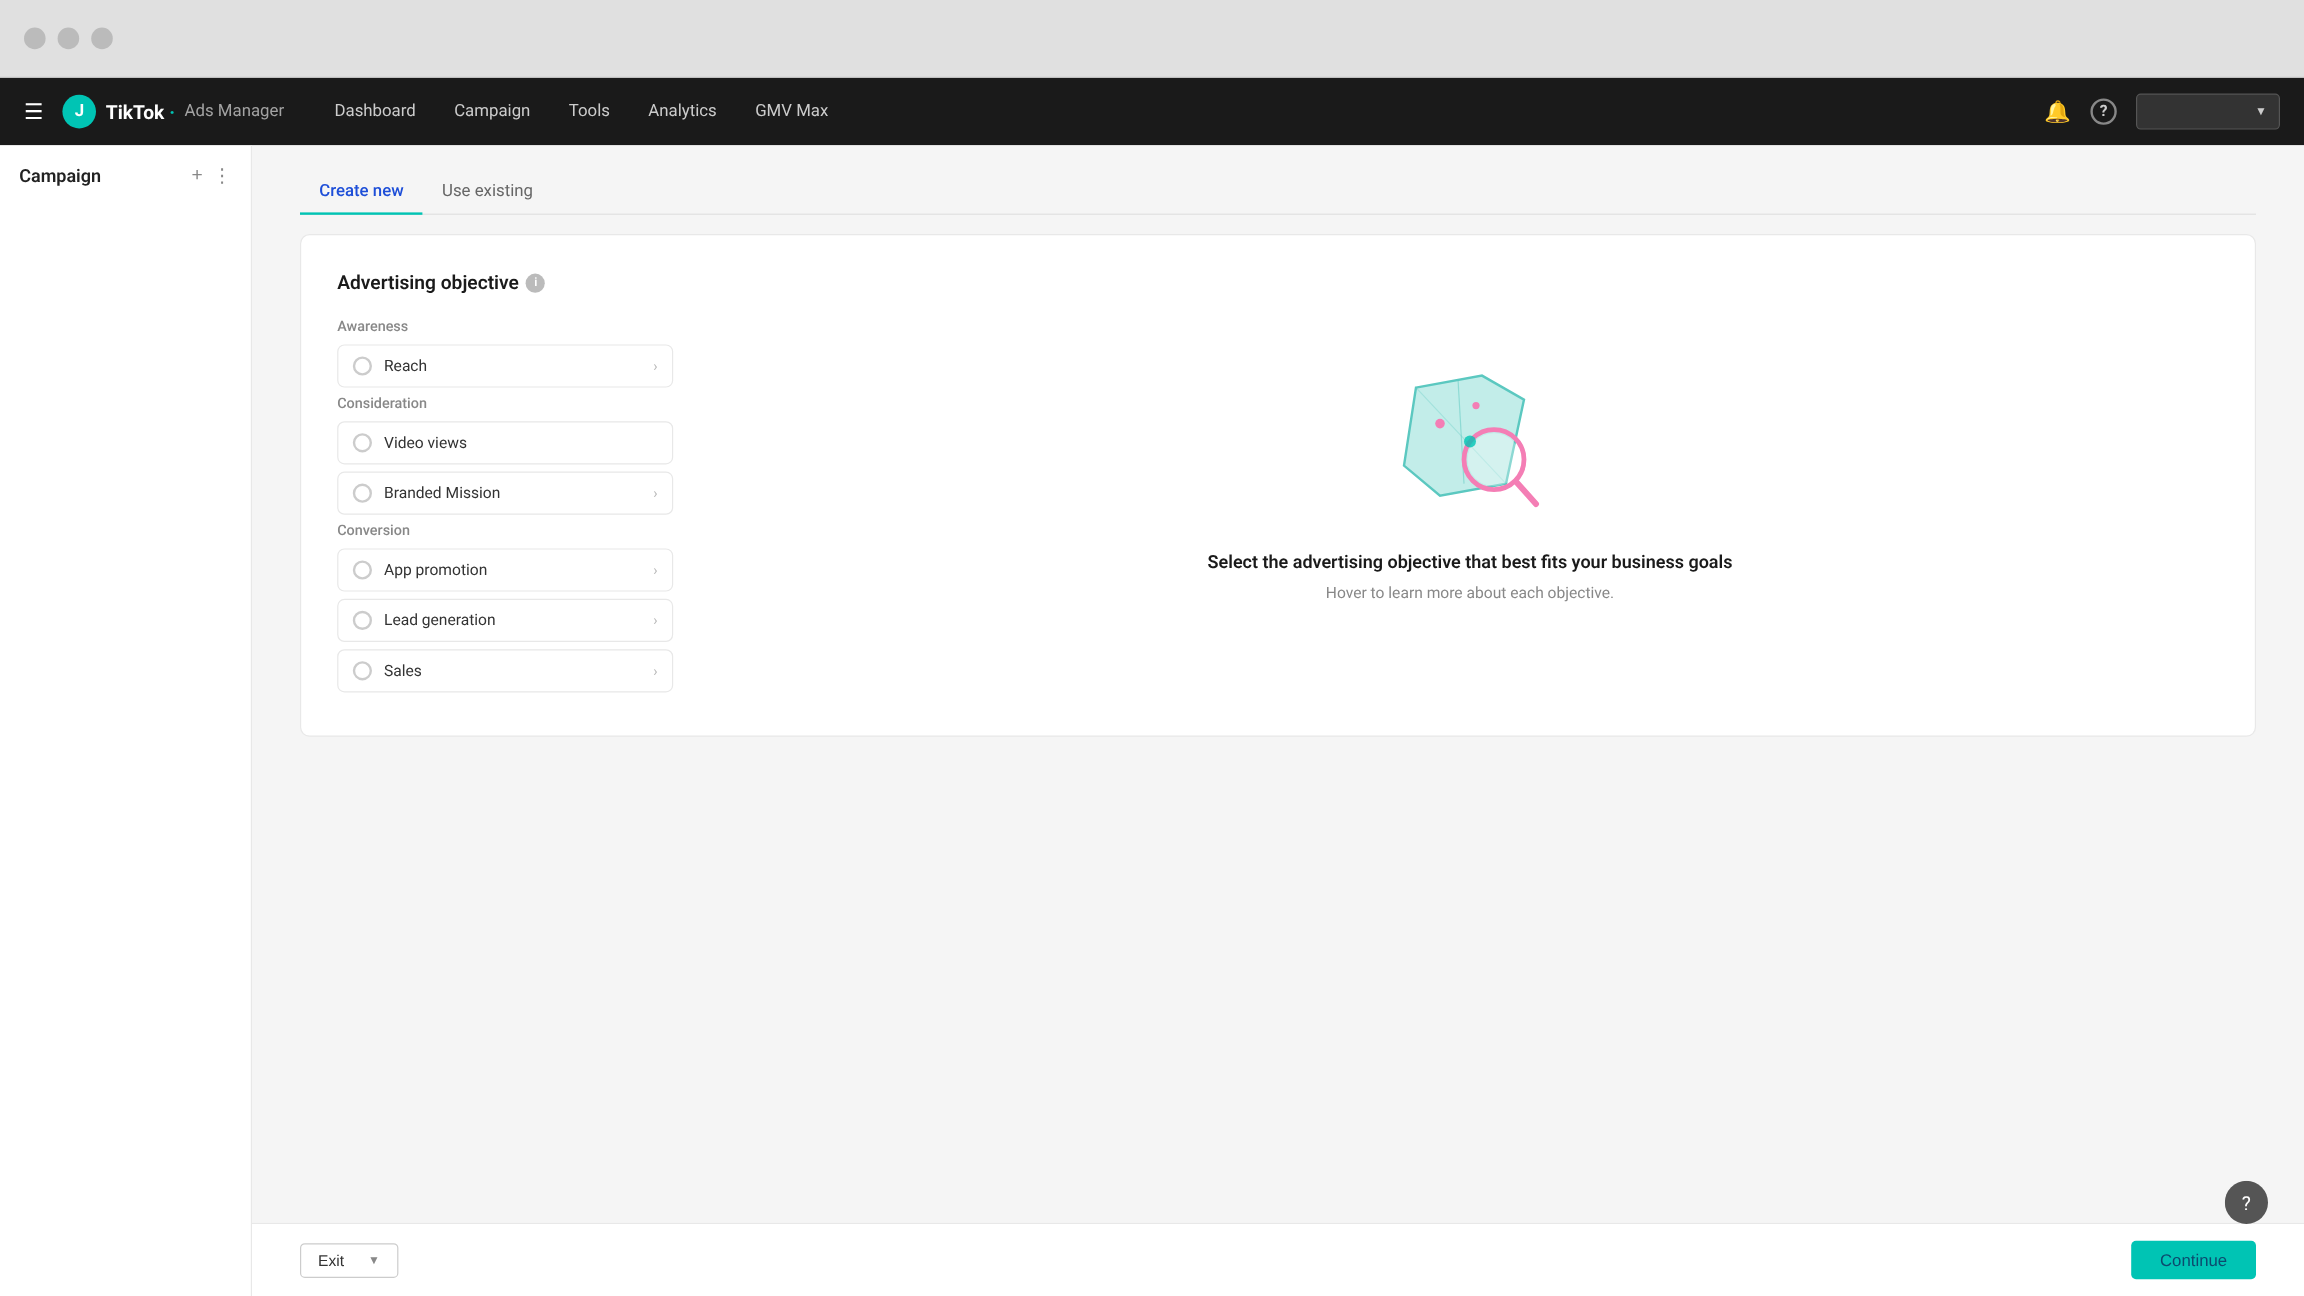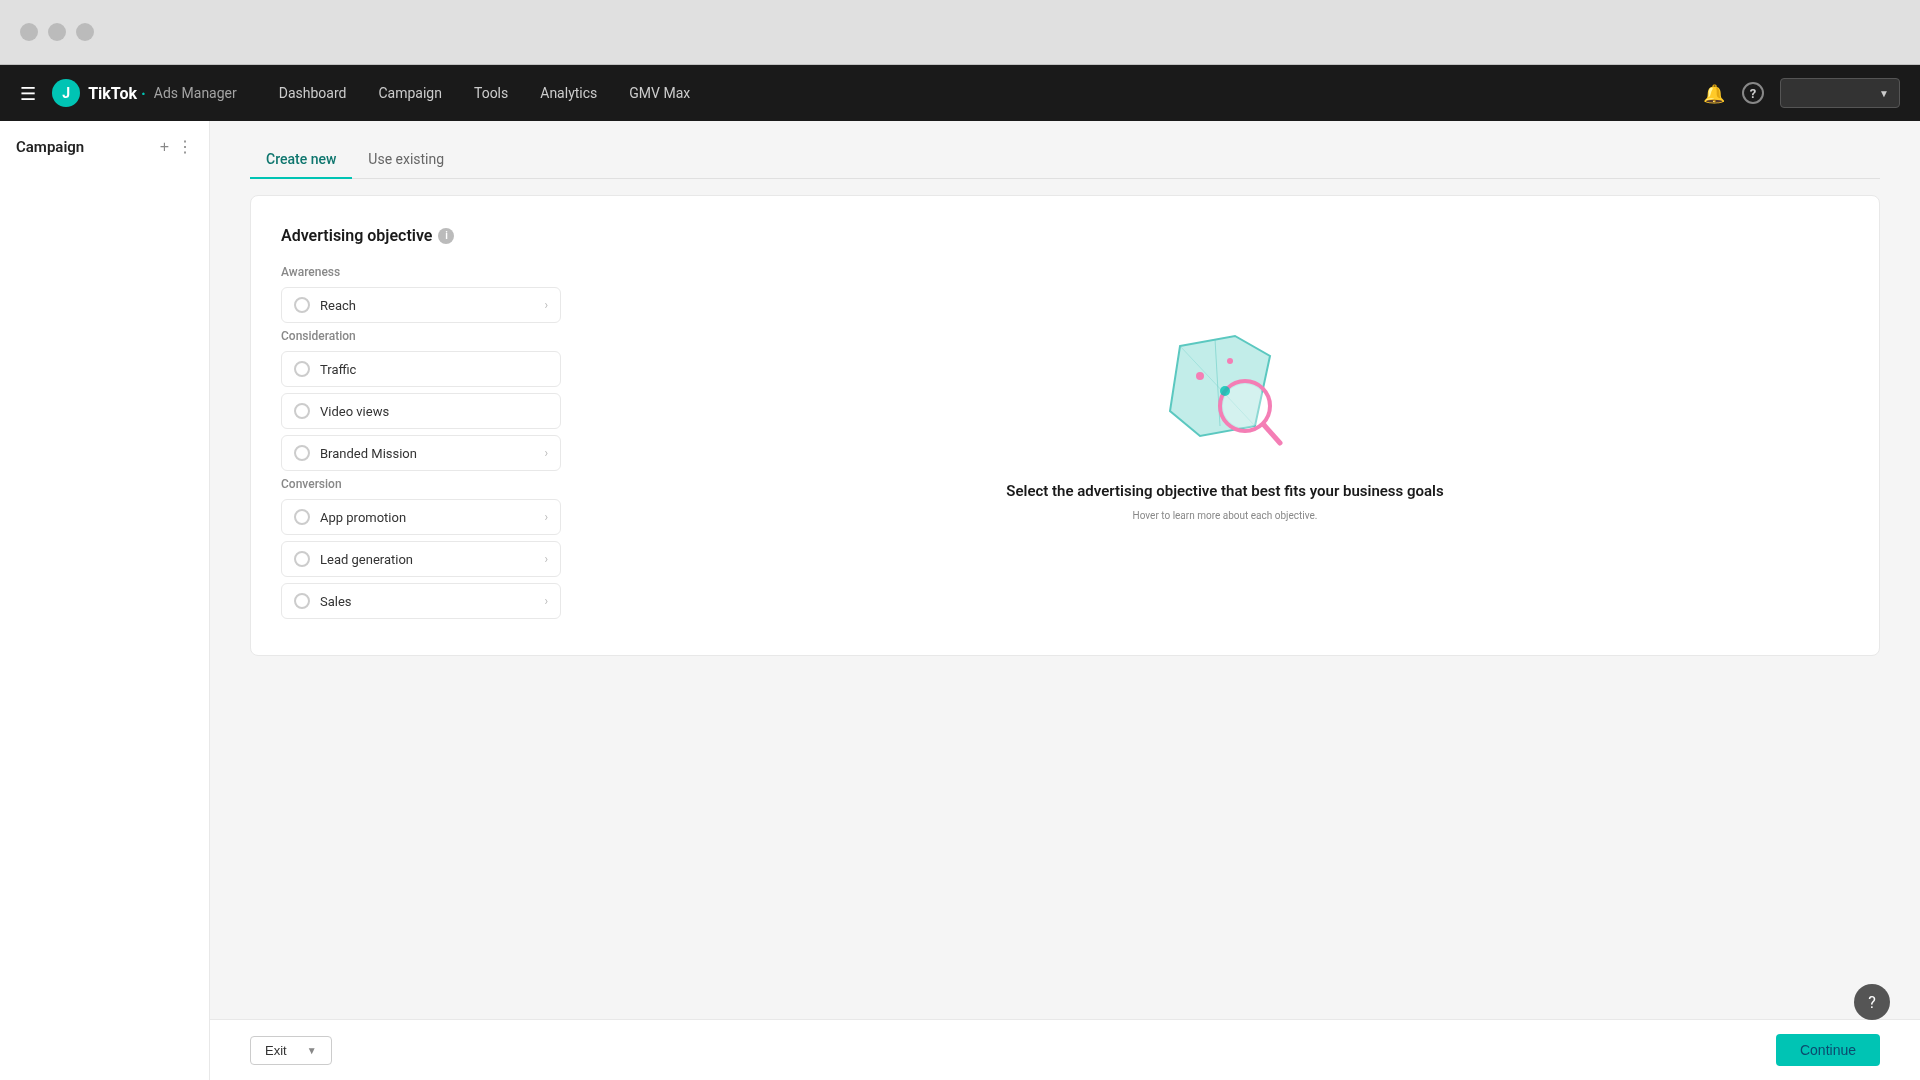--- a/index.html
+++ b/index.html
@@ -187,21 +187,21 @@
     }
     .tab {
       padding: 10px 16px;
       font-size: 14px;
       cursor: pointer;
       color: #666;
       border-bottom: 2px solid transparent;
       margin-bottom: -1px;
     }
     .tab.active {
-      color: #0f766e;
+      color: #1d4ed8;
       border-bottom: 2px solid #00c4b4;
       font-weight: 500;
     }
 
     
     .card {
       background: #fff;
       border-radius: 8px;
       padding: 30px;
       margin-top: 16px;
@@ -308,21 +308,21 @@
     .info-heading {
       font-size: 15px;
       font-weight: 600;
       color: #1a1a1a;
       text-align: center;
       margin-bottom: 8px;
       line-height: 1.4;
     }
 
     .info-subtext {
-      font-size: 10px;
+      font-size: 13px;
       color: #888;
       text-align: right;
     }
 
     
     .bottom-bar {
       background: #fff;
       border-top: 1px solid #e8e8e8;
       padding: 14px 40px;
       display: flex;
@@ -456,26 +456,20 @@
                   <div class="radio-btn"></div>
                   <span class="objective-label">Reach</span>
                 </div>
                 <span class="chevron-right">›</span>
               </div>
 
               <div class="category-label">Consideration</div>
               <div class="objective-item">
                 <div class="objective-item-left">
                   <div class="radio-btn"></div>
-                  <span class="objective-label">Traffic</span>
-                </div>
-              </div>
-              <div class="objective-item">
-                <div class="objective-item-left">
-                  <div class="radio-btn"></div>
                   <span class="objective-label">Video views</span>
                 </div>
               </div>
               <div class="objective-item">
                 <div class="objective-item-left">
                   <div class="radio-btn"></div>
                   <span class="objective-label">Branded Mission</span>
                 </div>
                 <span class="chevron-right">›</span>
               </div>

